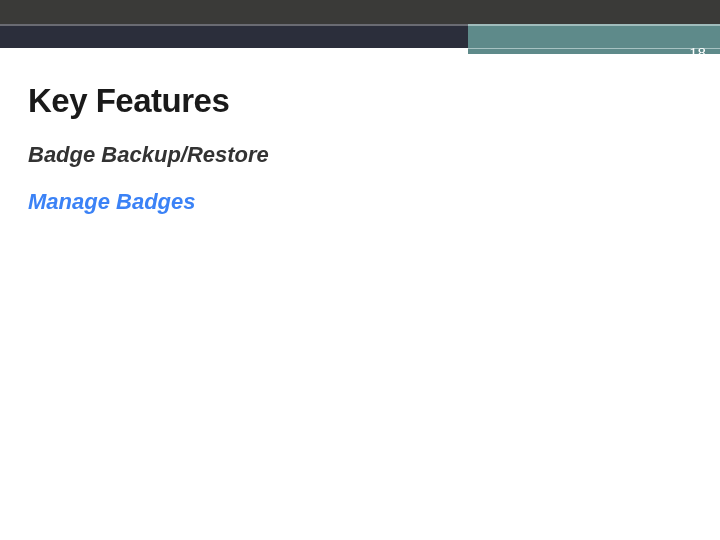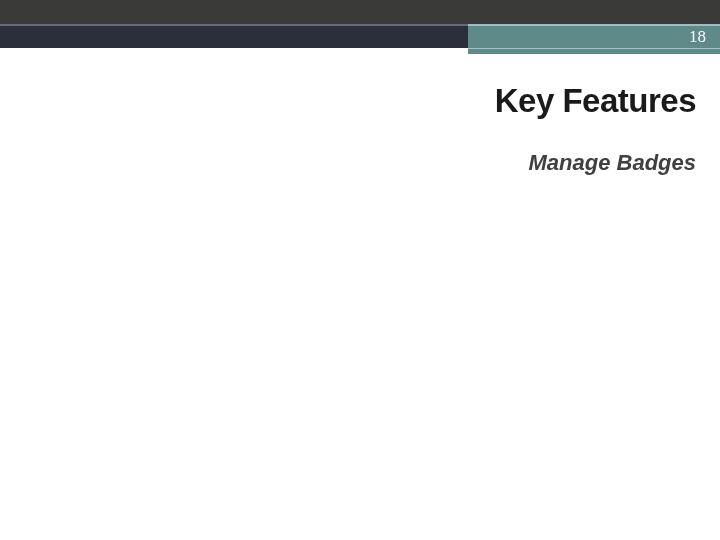--- a/index.html
+++ b/index.html
@@ -28,60 +28,59 @@
   }
   .header-right {
     flex: 1;
     background: #5e8a8a;
     position: relative;
     border-top: 2px solid #a0bcbc;
   }
   .page-number {
     position: absolute;
     right: 14px;
-    top: 1px;
+    top: 18px;
     color: #ffffff;
     font-family: Georgia, 'Times New Roman', serif;
     font-size: 17px;
   }
   .thin-row {
     display: flex;
     width: 100%;
     height: 6px;
   }
   .thin-left {
     flex: 0 0 468px;
     background: #ffffff;
   }
   .thin-right {
     flex: 1;
     background: #5e8a8a;
     border-top: 1px solid #a7c2c2;
   }
   .content {
     padding: 28px 24px 0 28px;
-    text-align: right;
   }
   .title {
     font-size: 33px;
     font-weight: bold;
     color: #1a1a1a;
     margin-bottom: 22px;
     letter-spacing: -0.5px;
   }
   .subheading {
     font-size: 22px;
     font-style: italic;
     color: #333;
     margin-bottom: 14px;
     font-family: Arial, Helvetica, sans-serif;
   }
   .subheading.ghost {
-    color: #404040;
-    margin-top: 30px;
+    color: #3b82f6;
+    margin-top: 21px;
   }
   .body-text {
     font-size: 18px;
     line-height: 1.28;
     color: #1a1a1a;
     max-width: 570px;
   }
 </style>
 </head>
 <body>
@@ -96,15 +95,16 @@
 </div>
 
 <div class="thin-row">
   <div class="thin-left"></div>
   <div class="thin-right"></div>
 </div>
 
 <div class="content">
   <h1 class="title">Key Features</h1>
 
+  <h2 class="subheading">Badge Backup/Restore</h2>
 
   <h2 class="subheading ghost">Manage Badges</h2>
 </div>
 
 </body></html>

